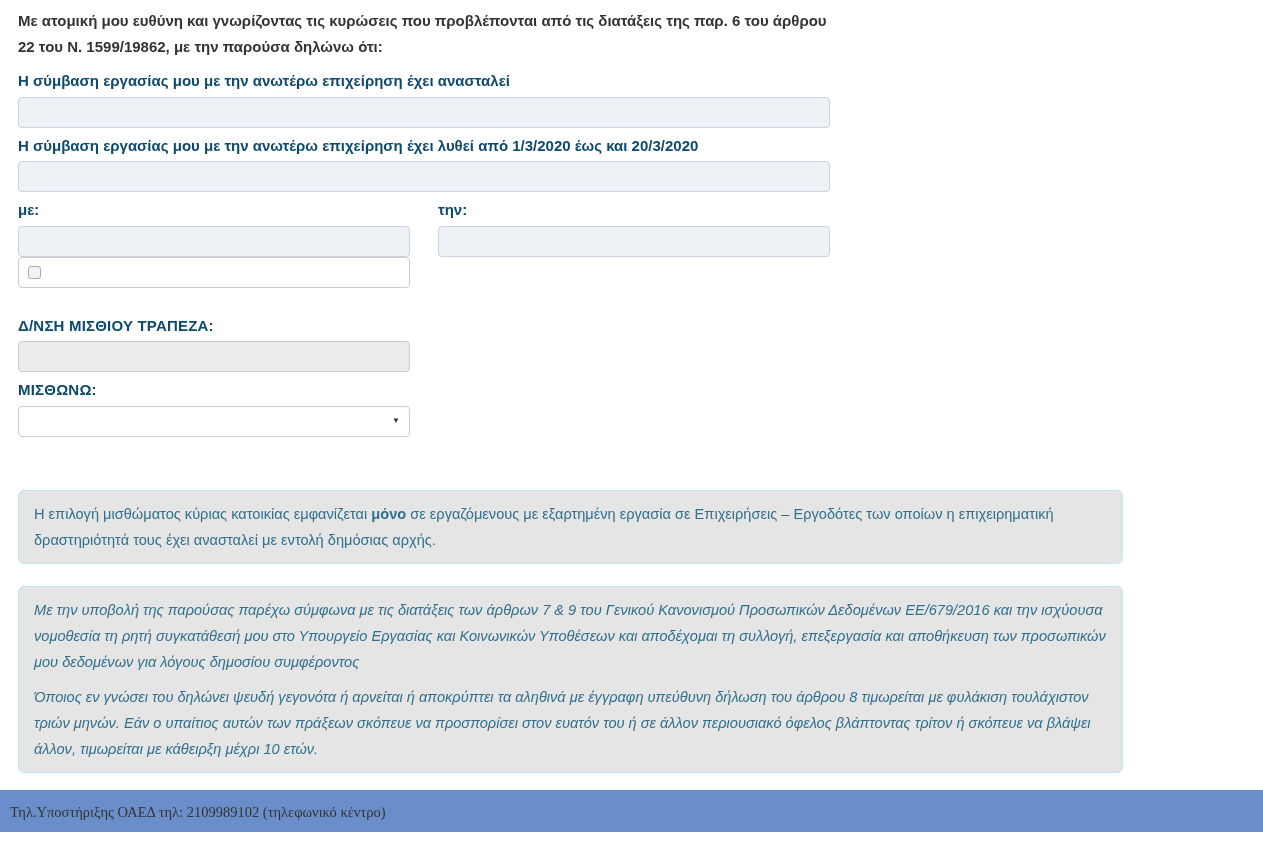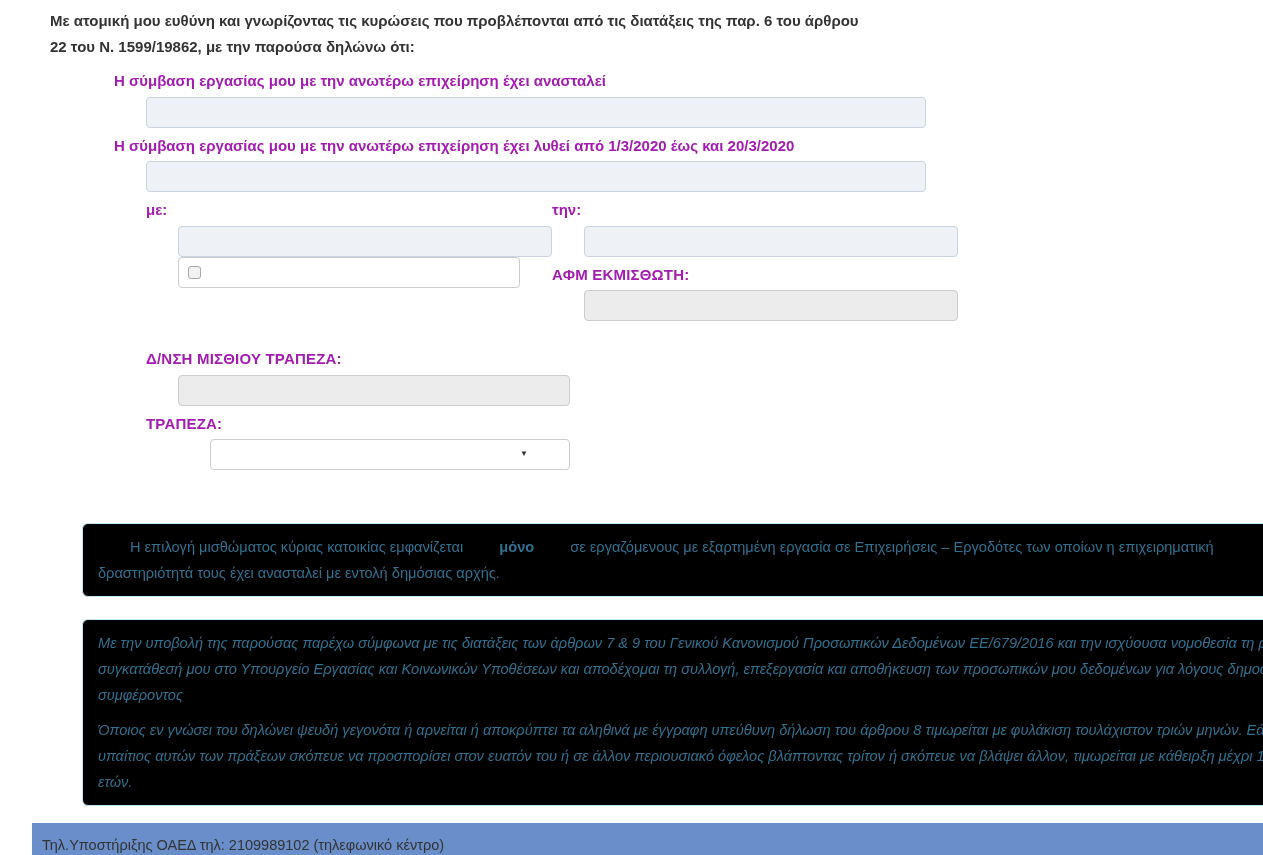--- a/index.html
+++ b/index.html
@@ -1,15 +1,15 @@
 <!DOCTYPE html>
 <html><head>
 <meta charset="utf-8">
 <style>
-  * { box-sizing: border-box; margin-left: 32px; }
+  * { box-sizing: border-box; }
   html, body { margin: 0; padding: 0; }
   body {
     width: 1263px;
     min-height: 855px;
     background: #ffffff;
     font-family: "Liberation Sans", "DejaVu Sans", sans-serif;
     color: #333333;
   }
   .content { padding: 8px 18px 0 18px; }
 
@@ -20,21 +20,21 @@
     width: 815px;
     margin: 0 0 12px 0;
     color: #333;
   }
 
   .form-area { width: 812px; }
 
   .field-label {
     font-weight: bold;
     font-size: 15px;
-    color: #a21caf;
+    color: #0c4a6e;
     margin: 8px 0 6px 0;
     line-height: 1.3;
   }
   .field-label.caps { letter-spacing: 0.2px; }
 
   .txt-input {
     display: block;
     width: 100%;
     height: 31px;
     border: 1px solid #cccccc;
@@ -50,20 +50,21 @@
     border-color: #c9d3e1;
   }
   .txt-input.dis-gray {
     background: #ececec;
     border-color: #cccccc;
   }
   .txt-input.white { background: #ffffff; }
 
   .two-col {
     display: flex;
+    gap: 28px;
     width: 812px;
   }
   .col { width: 392px; }
 
   .checkbox-box {
     height: 31px;
     border: 1px solid #cccccc;
     border-radius: 4px;
     background: #ffffff;
     display: flex;
@@ -102,22 +103,22 @@
     top: 11px;
     font-size: 8px;
     color: #333;
     pointer-events: none;
     line-height: 1;
   }
 
   .gap-row { margin-top: 20px; }
 
   .notice {
-    width: 1227px;
-    background: #000000;
+    width: 1105px;
+    background: #e5e5e5;
     border: 1px solid #bce8f1;
     border-radius: 6px;
     color: #31708f;
     padding: 10px 15px;
     font-size: 14.6px;
     line-height: 26px;
   }
   .notice-1 { margin-top: 53px; }
   .notice-2 { margin-top: 22px; font-style: italic; }
   .notice p { margin: 0; }
@@ -125,21 +126,21 @@
   .bold-inline { font-weight: bold; }
 
   .footer {
     margin-top: 17px;
     width: 1263px;
     background: #6a8ec9;
     padding: 9px 10px 10px 10px;
     color: #333333;
     font-size: 14.5px;
   }
-  .footer-line { margin: 4px 0 0 0; line-height: 1.35; }
+  .footer-line { margin: 4px 0 0 0; line-height: 1.35; font-family: Liberation Serif, serif; }
 </style>
 </head>
 <body>
 
 <div class="content">
 
   <p class="intro">Με ατομική μου ευθύνη και γνωρίζοντας τις κυρώσεις που προβλέπονται από τις διατάξεις της παρ. 6 του άρθρου 22 του Ν. 1599/19862, με την παρούσα δηλώνω ότι:</p>
 
   <div class="form-area">
 
@@ -163,36 +164,32 @@
         <input class="txt-input ro-blue" type="text" readonly="" value="" style="">
       </div>
     </div>
 
     <div class="two-col">
       <div class="col">
         <div class="checkbox-box">
           <input class="cbx" type="checkbox" style="">
         </div>
       </div>
-      <div class="col">
-        <div class="field-label caps">ΑΦΜ ΕΚΜΙΣΘΩΤΗ:</div>
-        <input class="txt-input dis-gray" type="text" disabled="" value="" style="">
-      </div>
     </div>
 
     <div class="two-col gap-row">
       <div class="col">
         <div class="field-label caps">Δ/ΝΣΗ ΜΙΣΘΙΟΥ ΤΡΑΠΕΖΑ:</div>
         <input class="txt-input dis-gray" type="text" disabled="" value="" style="">
       </div>
     </div>
 
     <div class="two-col">
       <div class="col">
-        <div class="field-label caps">ΤΡΑΠΕΖΑ:</div>
+        <div class="field-label caps">ΜΙΣΘΩΝΩ:</div>
         <div class="select-wrap">
           <select class="bank-select">
             <option></option>
           </select>
           <span class="select-arrow">▼</span>
         </div>
       </div>
     </div>
 
   </div>

